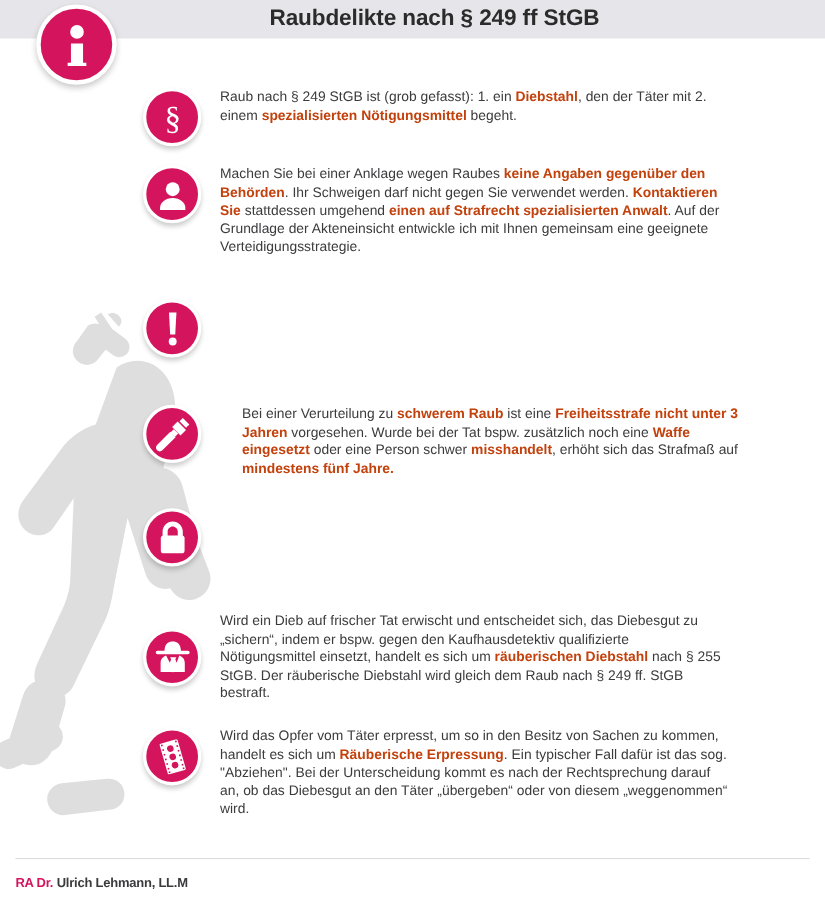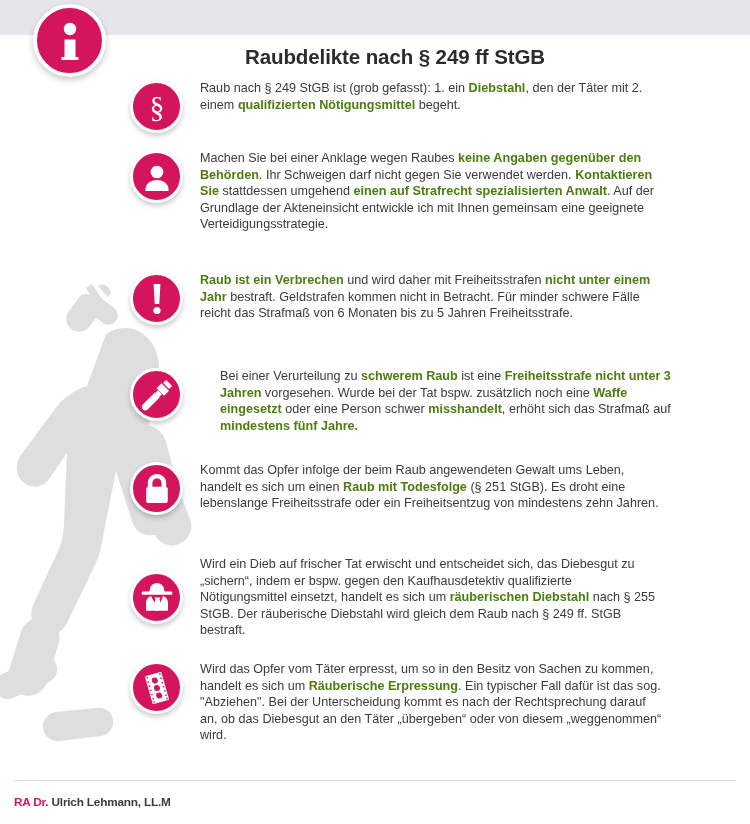--- a/index.html
+++ b/index.html
@@ -24,21 +24,20 @@
   .header-title {
     position: absolute; left: 0; top: 0;
     width: 750px; height: 35px;
     line-height: 34px;
     text-align: center;
     font-size: 20.5px;
     font-weight: bold;
     color: #2b2b2b;
     letter-spacing: -0.1px;
     padding-left: 40px;
-    margin-top: 40px;
   }
   .info-badge {
     position: absolute; left: 33px; top: 4px;
     width: 73px; height: 73px;
     border-radius: 50%;
     background: #d4155e;
     border: 4px solid #ffffff;
     box-shadow: 0 3px 6px rgba(0,0,0,0.22);
     display: flex; align-items: center; justify-content: center;
     z-index: 6;
@@ -73,21 +72,21 @@
   .icon-wrap svg { display: block; }
 
   .row-text {
     margin-left: 17px;
     width: 462px;
     font-size: 12.6px;
     line-height: 16.6px;
     color: #3b3b3d;
     letter-spacing: 0.01px;
   }
-  .row-text b { font-weight: bold; color: #4d7c0f; }
+  .row-text b { font-weight: bold; color: #c2410c; }
 
   
   .footer-rule {
     position: absolute; left: 14px; top: 780px;
     width: 722px; height: 1px;
     background: #dcdcdc;
   }
   .footer-left {
     position: absolute; left: 14px; top: 795px;
     font-size: 11.8px; font-weight: bold;
@@ -132,41 +131,40 @@
       <path d="M8.5,36 h17 v3 h-17 z" fill="#ffffff"></path>
     </svg>
   </div>
 
   <div class="row" id="row-0" style="left: 130px; top: 80px;">
     <div class="icon-wrap">
       <svg width="28" height="32" viewBox="0 0 28 32" aria-hidden="true">
         <text x="14" y="26" text-anchor="middle" font-family="Liberation Serif, serif" font-size="30" fill="#ffffff">§</text>
       </svg>
     </div>
-    <div class="row-text">Raub nach § 249 StGB ist (grob gefasst): 1. ein <b>Diebstahl</b>, den der Täter mit 2. einem <b>qualifizierten Nötigungsmittel</b> begeht.</div>
+    <div class="row-text">Raub nach § 249 StGB ist (grob gefasst): 1. ein <b>Diebstahl</b>, den der Täter mit 2. einem <b>spezialisierten Nötigungsmittel</b> begeht.</div>
   </div>
 
   <div class="row" id="row-1" style="left: 130px; top: 150px;">
     <div class="icon-wrap">
       <svg width="28" height="28" viewBox="0 0 28 28" aria-hidden="true">
         <circle cx="14" cy="9" r="6.3" fill="#ffffff"></circle>
         <path d="M14,17 c-6.5,0 -11.5,4 -11.5,9.2 v1.8 h23 v-1.8 c0,-5.2 -5,-9.2 -11.5,-9.2 z" fill="#ffffff"></path>
       </svg>
     </div>
     <div class="row-text">Machen Sie bei einer Anklage wegen Raubes <b>keine Angaben gegenüber den Behörden</b>. Ihr Schweigen darf nicht gegen Sie verwendet werden. <b>Kontaktieren Sie</b> stattdessen umgehend <b>einen auf Strafrecht spezialisierten Anwalt</b>. Auf der Grundlage der Akteneinsicht entwickle ich mit Ihnen gemeinsam eine geeignete Verteidigungsstrategie.</div>
   </div>
 
   <div class="row" id="row-2" style="left: 130px; top: 272px;">
     <div class="icon-wrap">
       <svg width="14" height="32" viewBox="0 0 14 32" aria-hidden="true">
         <path d="M3.6,1 h6.8 l-1.1,20 h-4.6 z" fill="#ffffff"></path>
         <circle cx="7" cy="27.5" r="3.6" fill="#ffffff"></circle>
       </svg>
     </div>
-    <div class="row-text"><b>Raub ist ein Verbrechen</b> und wird daher mit Freiheitsstrafen <b>nicht unter einem Jahr</b> bestraft. Geldstrafen kommen nicht in Betracht. Für minder schwere Fälle reicht das Strafmaß von 6 Monaten bis zu 5 Jahren Freiheitsstrafe.</div>
   </div>
 
   <div class="row" id="row-3" style="left: 130px; top: 368px; gap: 20px;">
     <div class="icon-wrap">
       <svg width="32" height="32" viewBox="0 0 32 32" aria-hidden="true">
         <g fill="#ffffff">
           <path d="M20.5,4.2 l7.6,7.6 l-5.0,5.0 l-7.6,-7.6 z"></path>
           <path d="M25.2,1.0 l5.9,5.9 l-3.0,3.0 l-5.9,-5.9 z"></path>
           <path d="M17.0,11.2 l4.0,4.0 l-3.0,3.0 l-4.0,-4.0 z"></path>
           <path d="M13.8,13.6 l4.8,4.8 l-12.0,12.0 c-1.3,1.3 -3.5,1.3 -4.8,0 c-1.3,-1.3 -1.3,-3.5 0,-4.8 z"></path>
@@ -176,21 +174,20 @@
     <div class="row-text">Bei einer Verurteilung zu <b>schwerem Raub</b> ist eine <b>Freiheitsstrafe nicht unter 3 Jahren</b> vorgesehen. Wurde bei der Tat bspw. zusätzlich noch eine <b>Waffe eingesetzt</b> oder eine Person schwer <b>misshandelt</b>, erhöht sich das Strafmaß auf <b>mindestens fünf Jahre.</b></div>
   </div>
 
   <div class="row" id="row-4" style="left: 130px; top: 462px;">
     <div class="icon-wrap">
       <svg width="26" height="31" viewBox="0 0 26 31" aria-hidden="true">
         <path d="M13,1 c-5.1,0 -9.2,4.1 -9.2,9.2 v5.0 h4.6 v-5.0 c0,-2.5 2.1,-4.6 4.6,-4.6 c2.5,0 4.6,2.1 4.6,4.6 v5.0 h4.6 v-5.0 c0,-5.1 -4.1,-9.2 -9.2,-9.2 z" fill="#ffffff"></path>
         <rect x="2.2" y="13.8" width="21.6" height="16.2" rx="2.6" fill="#ffffff"></rect>
       </svg>
     </div>
-    <div class="row-text">Kommt das Opfer infolge der beim Raub angewendeten Gewalt ums Leben, handelt es sich um einen <b>Raub mit Todesfolge</b> (§ 251 StGB). Es droht eine lebenslange Freiheitsstrafe oder ein Freiheitsentzug von mindestens zehn Jahren.</div>
   </div>
 
   <div class="row" id="row-5" style="left: 130px; top: 556px; align-items: center;">
     <div class="icon-wrap">
       <svg width="32" height="30" viewBox="0 0 32 30" aria-hidden="true">
         <g fill="#ffffff">
           <path d="M16,1.2 c-4.1,0 -6.6,2.2 -7.2,6.2 l-0.4,2.6 l15.2,0 l-0.4,-2.6 c-0.6,-4.0 -3.1,-6.2 -7.2,-6.2 z"></path>
           <path d="M2.2,9.6 h27.6 c0.9,0 1.6,0.7 1.6,1.6 c0,0.9 -0.7,1.6 -1.6,1.6 h-27.6 c-0.9,0 -1.6,-0.7 -1.6,-1.6 c0,-0.9 0.7,-1.6 1.6,-1.6 z"></path>
           <path d="M10.0,14.0 c-3.0,1.0 -5.0,3.6 -5.0,6.8 v8.0 h22.0 v-8.0 c0,-3.2 -2.0,-5.8 -5.0,-6.8 l-2.4,6.4 l-1.2,-3.0 l1.0,-2.0 h-5.8 l1.0,2.0 l-1.2,3.0 z"></path>
           <rect x="14.6" y="20.0" width="2.8" height="9.0"></rect>

